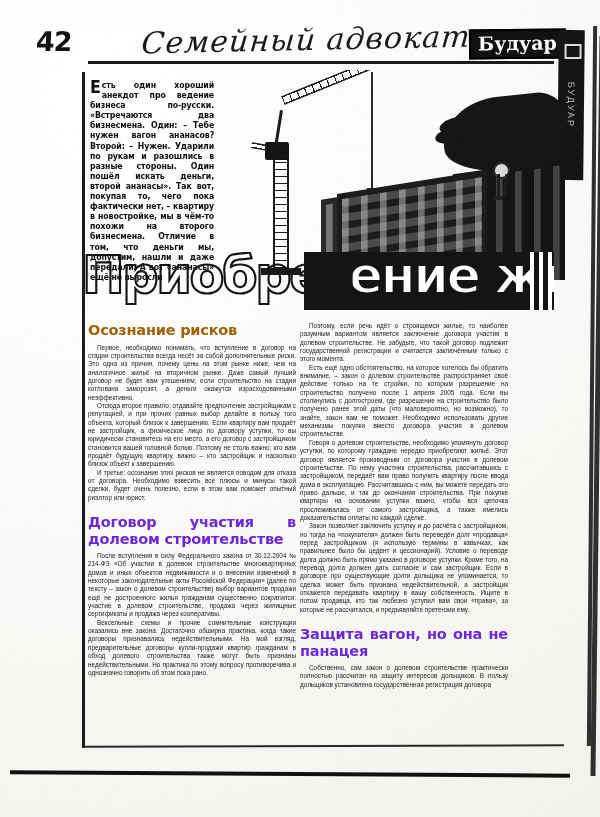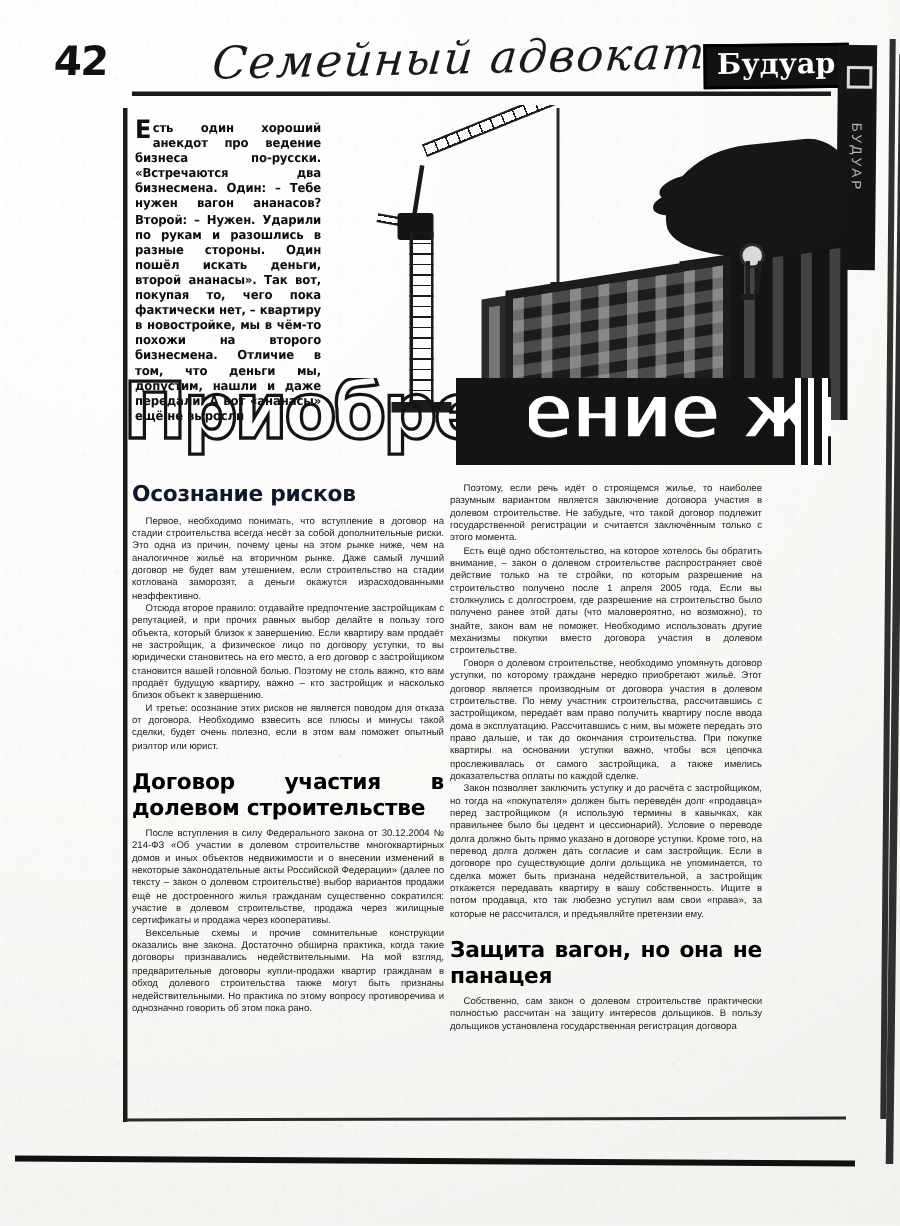--- a/index.html
+++ b/index.html
@@ -207,29 +207,29 @@
   .col{
     position:absolute;top:322px;width:208px;
     font-family:"Liberation Sans", sans-serif;
     font-size:6.4px;line-height:8.35px;text-align:justify;color:#1b1b1b;
   }
   #col-left{left:88px;}
   #col-right{left:300px;}
   .col p{margin:0 0 0 0;text-indent:9px;}
   .sec-h{
     font-family:"DejaVu Sans", sans-serif;
-    font-weight:bold;color:#0f172a;
+    font-weight:bold;color:#a16207;
     font-size:14.5px;line-height:16.5px;
     letter-spacing:-.2px;
     margin:11px 0 5px 0;
   }
   .sec-h.first{margin-top:0;}
   .sec-h2{
     font-family:"DejaVu Sans", sans-serif;
-    font-weight:bold;color:#000000;
+    font-weight:bold;color:#6d28d9;
     font-size:14.5px;line-height:16.5px;letter-spacing:-.2px;
     margin:12px 0 5px 0;
   }
   .blur{filter:blur(.16px);}
 </style>
 </head>
 <body>
 
 <div id="scan"></div>
 <div id="grain"></div>

